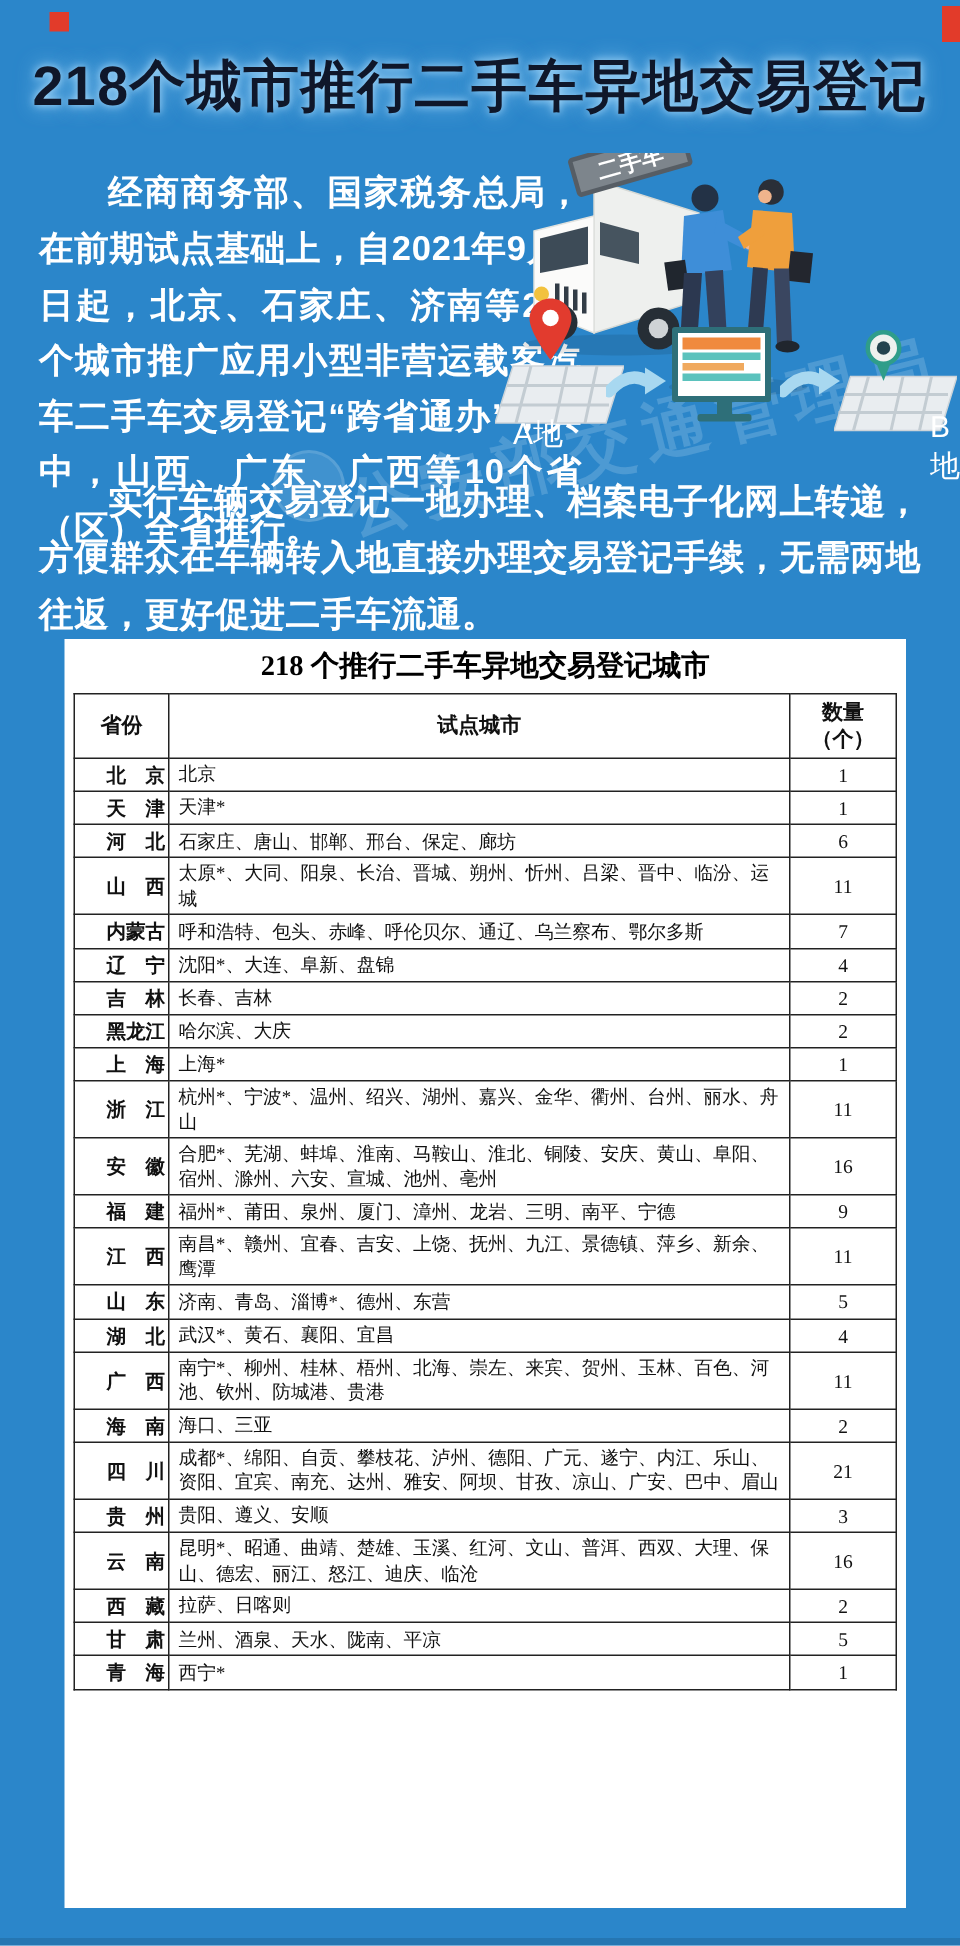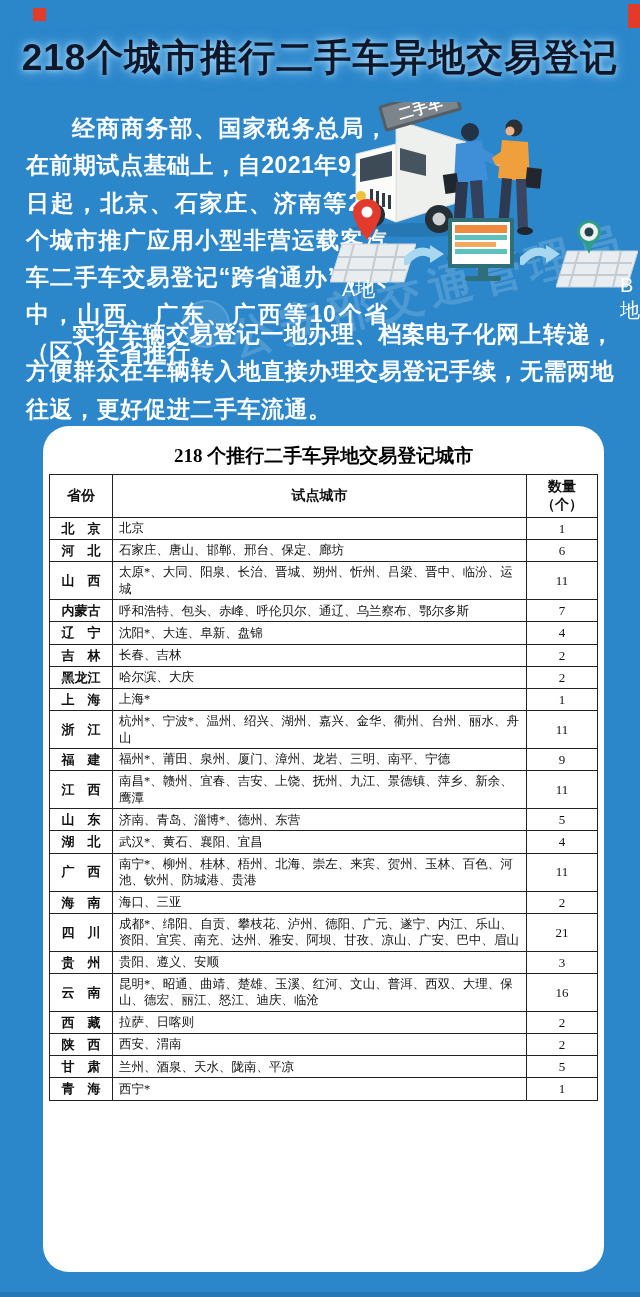--- a/index.html
+++ b/index.html
@@ -37,28 +37,28 @@
   .arrow2{left:190px;top:146px;width:40px;height:24px;}
   .map-a{left:0px;top:142px;width:86px;height:46px;}
   .pin-a{left:22px;top:100px;width:30px;height:44px;}
   .map-b{left:226px;top:150px;width:82px;height:42px;}
   .pin-b{left:246px;top:122px;width:26px;height:36px;}
   .geo-label{font-size:20px;font-weight:400;color:#ffffff;}
   .label-a{left:12px;top:178px;}
   .label-b{left:243px;top:176px;margin-left:47px;}
   
   .panel{position:absolute;left:43px;top:426px;width:561px;height:846px;background:#ffffff;
-      box-sizing:border-box;padding:12px 6px;border-radius:26px;}
+      box-sizing:border-box;padding:0 6px;}
   .tbl-title{text-align:center;font-family:"Liberation Serif",serif;font-weight:700;
       font-size:19px;color:#000;margin:5px 0 5px;}
   table{width:100%;border-collapse:collapse;}
   th,td{border:1px solid #222;font-family:"Liberation Serif",serif;color:#111;}
   th{font-size:14px;font-weight:700;padding:3px 4px;}
   td{font-size:12.5px;padding:2px 6px;line-height:1.32;}
-  td.prov{text-align:center;font-weight:700;white-space:nowrap;width:58px;font-size:13px;padding:2px 2px;}
+  td.prov{text-align:right;font-weight:700;white-space:nowrap;width:58px;font-size:13px;padding:2px 2px;}
   td.cnt{text-align:center;width:58px;font-size:13px;}
   .bottom-strip{position:absolute;left:0;bottom:0;width:100%;height:5px;background:#2576b2;}
 </style>
 </head>
 <body>
 
 <div class="page">
 
   <div class="deco deco1"></div>
   <div class="deco deco2"></div>
@@ -163,20 +163,25 @@
           <th>数量（个）</th>
         </tr>
       </thead>
       <tbody>
           <tr>
             <td class="prov">北　京</td>
             <td>北京</td>
             <td class="cnt">1</td>
           </tr>
           <tr>
+            <td class="prov">天　津</td>
+            <td>天津*</td>
+            <td class="cnt">1</td>
+          </tr>
+          <tr>
             <td class="prov">河　北</td>
             <td>石家庄、唐山、邯郸、邢台、保定、廊坊</td>
             <td class="cnt">6</td>
           </tr>
           <tr>
             <td class="prov">山　西</td>
             <td>太原*、大同、阳泉、长治、晋城、朔州、忻州、吕梁、晋中、临汾、运城</td>
             <td class="cnt">11</td>
           </tr>
           <tr>
@@ -203,20 +208,25 @@
             <td class="prov">上　海</td>
             <td>上海*</td>
             <td class="cnt">1</td>
           </tr>
           <tr>
             <td class="prov">浙　江</td>
             <td>杭州*、宁波*、温州、绍兴、湖州、嘉兴、金华、衢州、台州、丽水、舟山</td>
             <td class="cnt">11</td>
           </tr>
           <tr>
+            <td class="prov">安　徽</td>
+            <td>合肥*、芜湖、蚌埠、淮南、马鞍山、淮北、铜陵、安庆、黄山、阜阳、宿州、滁州、六安、宣城、池州、亳州</td>
+            <td class="cnt">16</td>
+          </tr>
+          <tr>
             <td class="prov">福　建</td>
             <td>福州*、莆田、泉州、厦门、漳州、龙岩、三明、南平、宁德</td>
             <td class="cnt">9</td>
           </tr>
           <tr>
             <td class="prov">江　西</td>
             <td>南昌*、赣州、宜春、吉安、上饶、抚州、九江、景德镇、萍乡、新余、鹰潭</td>
             <td class="cnt">11</td>
           </tr>
           <tr>
@@ -253,25 +263,20 @@
             <td class="prov">云　南</td>
             <td>昆明*、昭通、曲靖、楚雄、玉溪、红河、文山、普洱、西双、大理、保山、德宏、丽江、怒江、迪庆、临沧</td>
             <td class="cnt">16</td>
           </tr>
           <tr>
             <td class="prov">西　藏</td>
             <td>拉萨、日喀则</td>
             <td class="cnt">2</td>
           </tr>
           <tr>
-            <td class="prov">陕　西</td>
-            <td>西安、渭南</td>
-            <td class="cnt">2</td>
-          </tr>
-          <tr>
             <td class="prov">甘　肃</td>
             <td>兰州、酒泉、天水、陇南、平凉</td>
             <td class="cnt">5</td>
           </tr>
           <tr>
             <td class="prov">青　海</td>
             <td>西宁*</td>
             <td class="cnt">1</td>
           </tr>
         </tbody>

